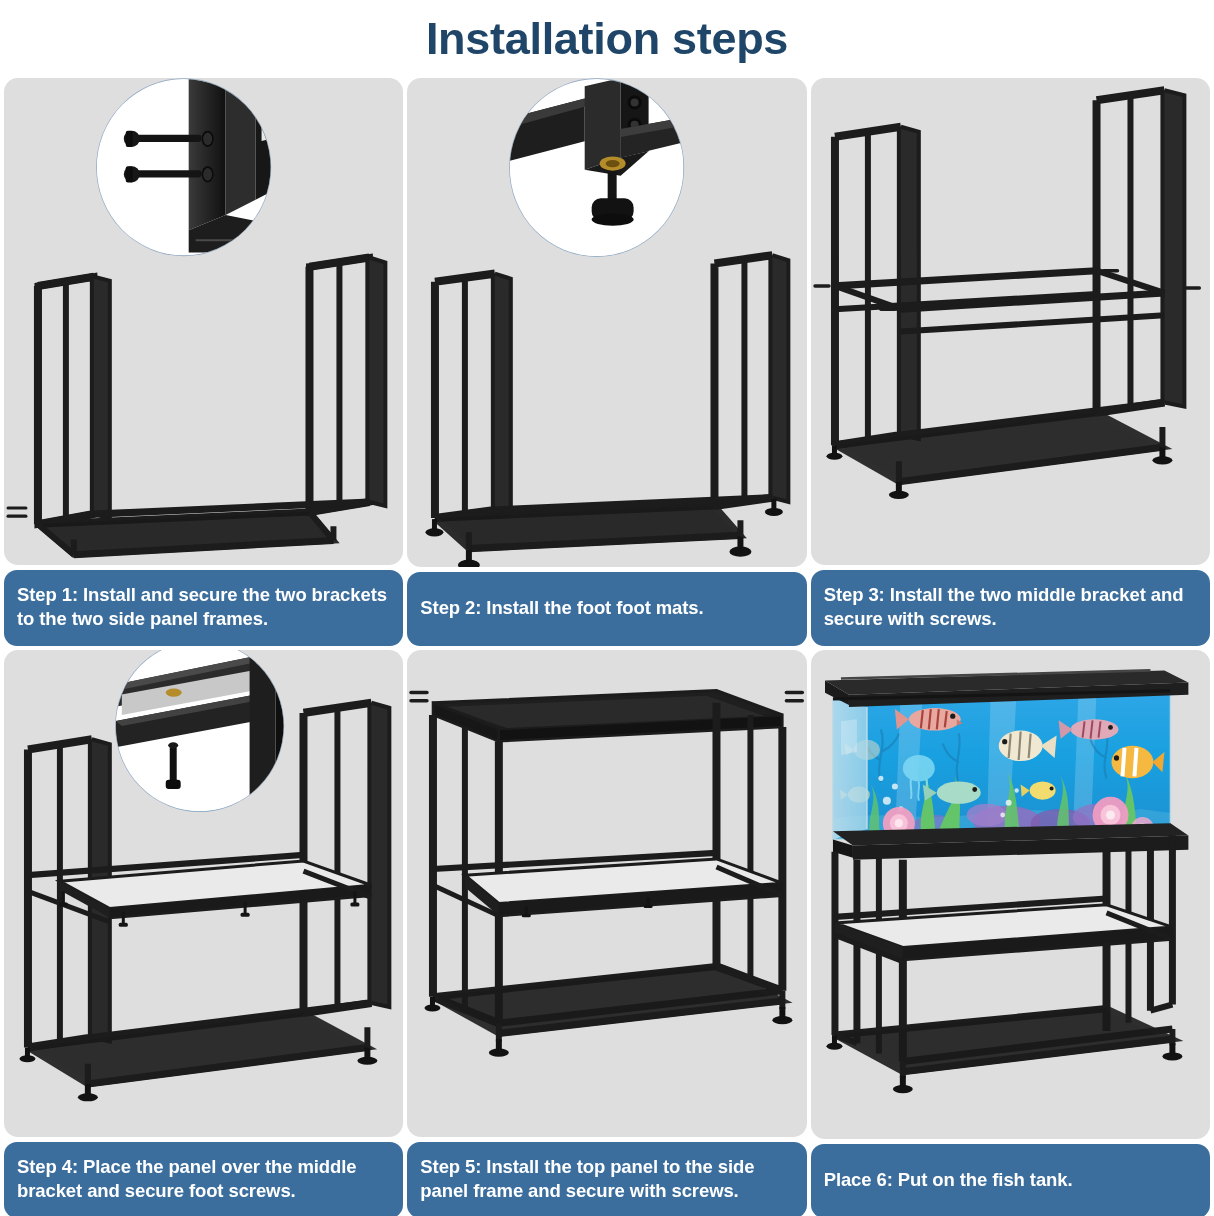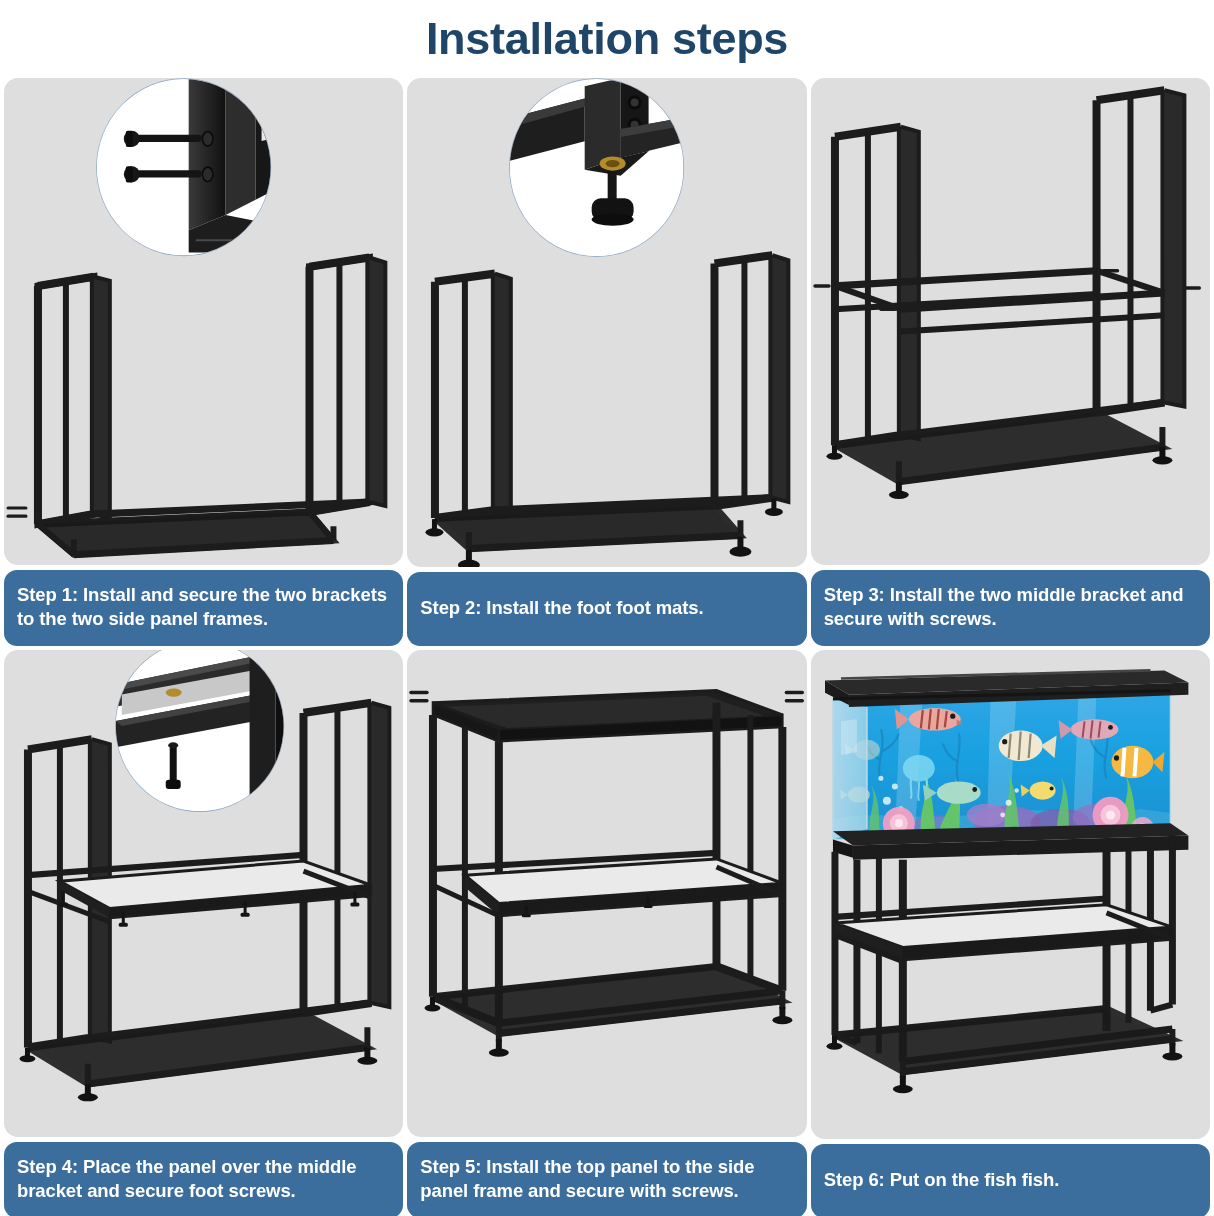--- a/index.html
+++ b/index.html
@@ -689,18 +689,18 @@
             <rect x="89" y="418" width="6" height="10"></rect>
               <ellipse cx="92" cy="431" rx="10" ry="4"></ellipse>
             <rect x="21" y="378" width="5" height="9"></rect>
               <ellipse cx="23.5" cy="389" rx="8" ry="3.5"></ellipse>
             <rect x="359" y="386" width="6" height="10"></rect>
               <ellipse cx="362" cy="399" rx="10" ry="4"></ellipse>
           </g>
         </svg>
       </div>
       <div class="caption cap-1line">
-        <span>Step 6: Put on the fish fish.</span>
+        <span>Place 6: Put on the fish tank.</span>
       </div>
     </div>
 
   </div>
 </div>
 
 </body></html>

